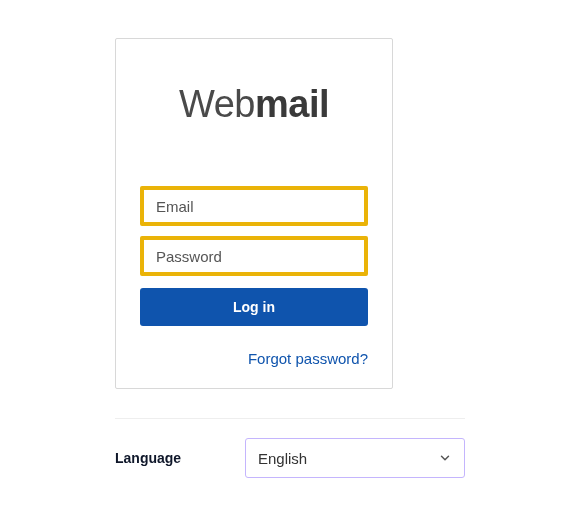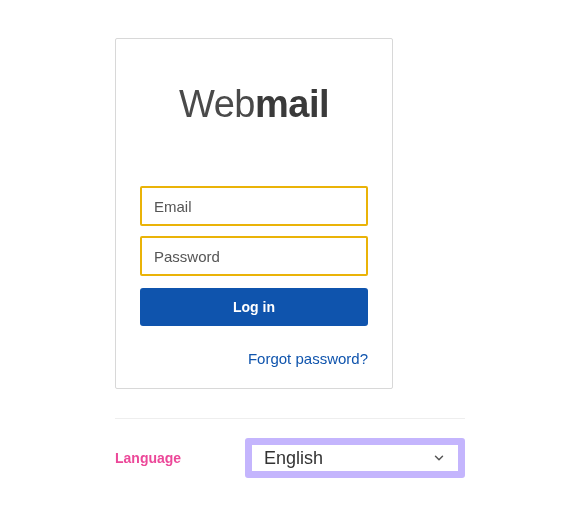--- a/index.html
+++ b/index.html
@@ -27,21 +27,21 @@
     margin-bottom: 60px;
     font-size: 38px;
     color: #4a4a4a;
     letter-spacing: -0.5px;
   }
   .logo-light { font-weight: 300; }
   .logo-bold  { font-weight: 700; color: #3a3a3a; }
   .field {
     width: 100%;
     height: 40px;
-    border: 2px solid #eab308;
+    border: 4px solid #eab308;
     border-radius: 2px;
     padding: 12px 12px;
     font-size: 15px;
     color: #333;
     margin-bottom: 10px;
     background: #fff;
   }
   .field::placeholder { color: #555; }
   .login-btn {
     width: 100%;
@@ -77,34 +77,34 @@
     position: absolute;
     left: 115px;
     top: 438px;
     width: 350px;
     display: flex;
     align-items: center;
   }
   .lang-label {
     font-size: 14px;
     font-weight: 600;
-    color: #ec4899;
+    color: #0f172a;
     width: 130px;
   }
   .lang-select {
     flex: 1;
     height: 40px;
-    border: 7px solid #c4b5fd;
+    border: 1px solid #c4b5fd;
     border-radius: 3px;
     padding: 0 12px;
     display: flex;
     align-items: center;
     justify-content: space-between;
     cursor: pointer;
-    font-size: 18px;
+    font-size: 15px;
     color: #333;
     background: #fff;
   }
   .chevron {
     width: 14px;
     height: 14px;
     flex-shrink: 0;
   }
   .chevron svg { display: block; }
 </style>

